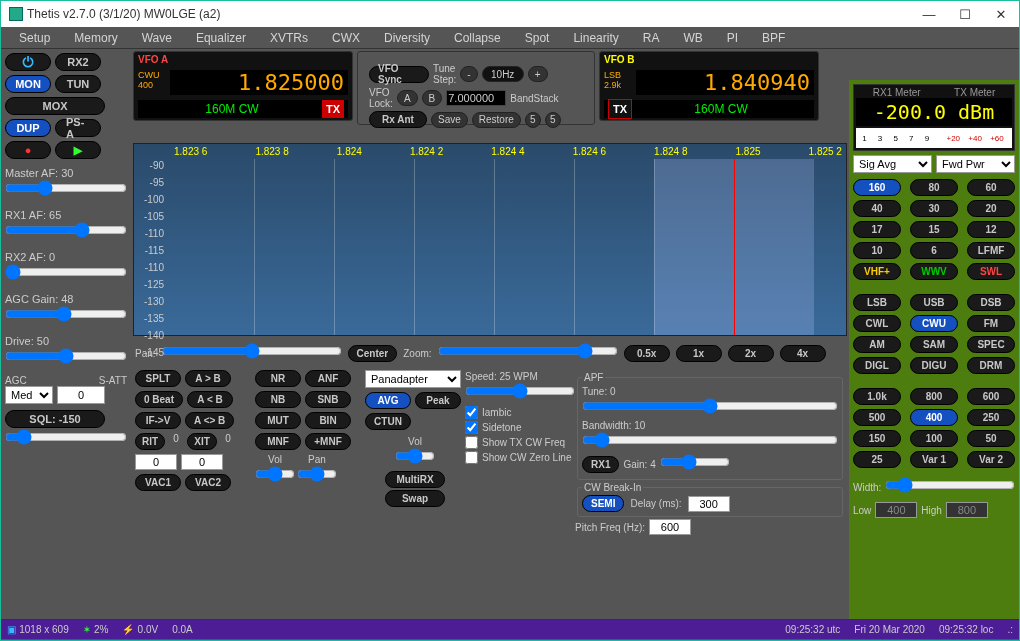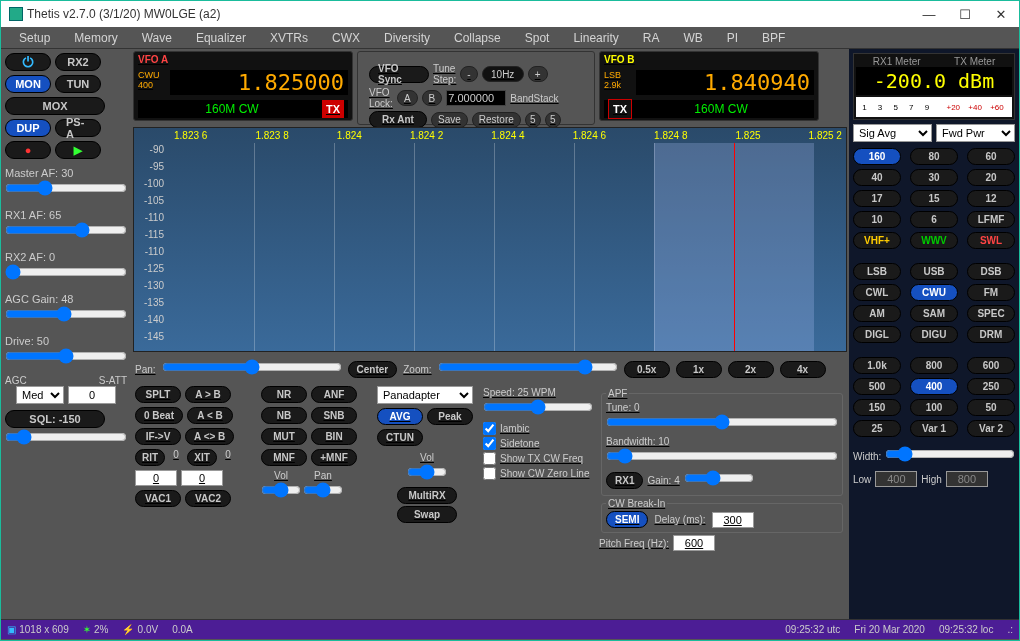--- a/index.html
+++ b/index.html
@@ -6,39 +6,39 @@
 body { font-family: Arial, sans-serif; font-size: 11px; background: #000; width: 1020px; height: 641px; overflow: hidden; }
 .window { width: 1020px; height: 641px; background: #555; border: 1px solid #1abc9c; }
 .titlebar { height: 26px; background: #fff; display: flex; align-items: center; padding: 0 8px; justify-content: space-between; }
 .titlebar .title { color: #333; font-size: 12px; }
 .winbtns { display: flex; gap: 16px; }
 .winbtn { width: 20px; height: 20px; display: flex; align-items: center; justify-content: center; color: #333; cursor: pointer; font-size: 13px;}
 .menubar { height: 22px; background: #555; border-bottom: 1px solid #333; display: flex; align-items: center; padding: 0 8px; gap: 4px; }
 .menubar .menuitem { color: #d4d4d4; padding: 2px 10px; cursor: pointer; font-size: 12px;}
 .main { display: flex; height: 570px; }
 .leftcol { width: 130px; padding: 4px; background: #555; }
-.centercol { flex: 1; background: #555; padding: 2px; text-decoration: underline;}
-.rightcol { width: 170px; background: #0f172a; padding: 4px; }
+.centercol { flex: 1; background: #555; padding: 2px;}
+.rightcol { width: 170px; background: #4d7c0f; padding: 4px; margin-top: 31px; }
 .pill { border-radius: 10px; background: #1a1a1a; color: #c8c8c8; display: inline-flex; align-items: center; justify-content: center; font-weight: bold; font-size: 11px; height: 18px; padding: 0 10px; cursor: pointer; border: 1px solid #000; }
 .pill.active { background: #1550c0; color: #fff; }
 .pill.small { height: 17px; padding: 0 8px; font-size: 10px;}
 .pill.wide { min-width: 46px;}
 .btnrow { display: flex; gap: 4px; margin-bottom: 4px; }
 .slider-label { color: #ccc; font-size: 11px; margin-top: 8px; display: block;}
 .slider { width: 100%; margin: 2px 0 6px 0;}
 input[type="range"].slider { height: 14px; }
 .vfo { border: 1px solid #333; background: #111; border-radius: 3px; padding: 2px 4px; height: 70px; display: flex; flex-direction: column; justify-content: space-between; }
 .vfo-header { color: #ff0; font-size: 10px; font-weight: bold;}
 .freq-display { color: #fa0; font-family: monospace; font-size: 22px; text-align: right; background: #000; padding: 0 4px; flex: 1; display: flex; align-items: center; justify-content: flex-end;}
 .bandmode { color: #0e0; text-align: center; background: #000; font-size: 12px; height: 18px; line-height: 18px; display: flex; align-items: center; justify-content: space-between; padding: 0 4px;}
 .tx-badge { background: #c00; color: #fff; font-weight: bold; padding: 0 4px; font-size: 11px;}
 .tx-badge.off { background: #111; border: 1px solid #c00;}
 .vfo-center { border: 1px solid #333; background: #555; border-radius: 3px; padding: 11px; font-size: 10px;}
 .smallbtn { background: #333; color: #ccc; border: 1px solid #222; border-radius: 8px; padding: 0 6px; font-size: 10px; height: 16px; display: inline-flex; align-items: center; cursor: pointer;}
-.panadapter { background: linear-gradient(#2a4a6a, #3a6a9a); height: 225px; position: relative; border: 1px solid #222; margin-top: 2px;}
+.panadapter { background: linear-gradient(#2a4a6a, #3a6a9a); height: 193px; position: relative; border: 1px solid #222; margin-top: 18px;}
 .pan-yaxis { position: absolute; left: 2px; top: 2px; bottom: 2px; width: 32px; color: #ccc; font-size: 10px;}
 .pan-yaxis div { position: absolute; right: 4px;}
 .pan-xaxis { position: absolute; top: 2px; left: 40px; right: 4px; color: #ff0; font-size: 10px; display: flex; justify-content: space-between;}
 .grid-v { position: absolute; top: 15px; bottom: 0; border-left: 1px solid rgba(255,255,255,0.25);}
 .grid-v.center { border-left: 1px solid #f00;}
 .meter-box { border: 1px solid #333; background: #111; padding: 2px;}
 .meter-label { color: #999; font-size: 10px; text-align: center;}
 .meter-val { color: #ff0; font-size: 20px; font-family: monospace; background: #000; text-align: center; padding: 2px;}
 .meter-scale { background: #fff; height: 20px; position: relative; margin-top: 2px; font-size: 8px;}
 .meter-scale span { position: absolute; top: 6px;}
@@ -47,21 +47,21 @@
 .red-txt { color: #f44;}
 .yellow-txt { color: #fc0;}
 .green-txt { color: #0c0;}
 fieldset { border: 1px solid #666; border-radius: 3px; margin: 2px; padding: 2px 4px 4px 4px;}
 fieldset legend { color: #ccc; font-size: 10px; padding: 0 2px;}
 select, input[type=text], input[type=number] { background: #fff; border: 1px solid #999; font-size: 11px; padding: 1px;}
 .statusbar { height: 20px; background: #4c1d95; border-top: 1px solid #333; display: flex; align-items: center; padding: 0 6px; color: #ccc; font-size: 10px; justify-content: space-between;}
 .chk { display: flex; align-items: center; gap: 4px; color: #ccc; font-size: 10px; margin: 2px 0;}
 .num-input { width: 42px; background: #000; color: #fff; border: 1px solid #555; text-align: center; font-size: 10px;}
 .label { color: #ccc; font-size: 10px;}
-.bottom-controls { display: flex; gap: 6px; padding: 2px; flex-wrap: nowrap;}
+.bottom-controls { display: flex; padding: 2px; flex-wrap: nowrap;}
 </style>
 </head>
 <body>
 
 <div class="window">
   <div class="titlebar">
     <div style="display:flex;align-items:center;gap:4px;">
       <span style="width:14px;height:14px;background:#2a8;border:1px solid #066;"></span>
       <span class="title">Thetis v2.7.0 (3/1/20) MW0LGE (a2)</span>
     </div>
@@ -120,21 +120,21 @@
       <input type="range" class="slider" value="0" style="">
       <span class="slider-label">AGC Gain:  48</span>
       <input type="range" class="slider" value="48" style="">
       <span class="slider-label">Drive:  50</span>
       <input type="range" class="slider" value="50" style="">
 
       <div style="display:flex;justify-content:space-between;margin-top:6px;">
         <span class="label">AGC</span>
         <span class="label">S-ATT</span>
       </div>
-      <div style="display:flex;gap:4px;justify-content:center;">
+      <div style="display:flex;gap:4px;">
         <select style="width:48px;"><option>Med</option></select>
         <input type="text" class="num-input" style="background: rgb(255, 255, 255); color: rgb(0, 0, 0); width: 48px;" value="0">
       </div>
 
       <div class="pill" style="width:100px;margin-top:6px;">SQL: -150</div>
       <input type="range" class="slider" value="10" style="">
     </div>
 
     <div class="centercol">
 

